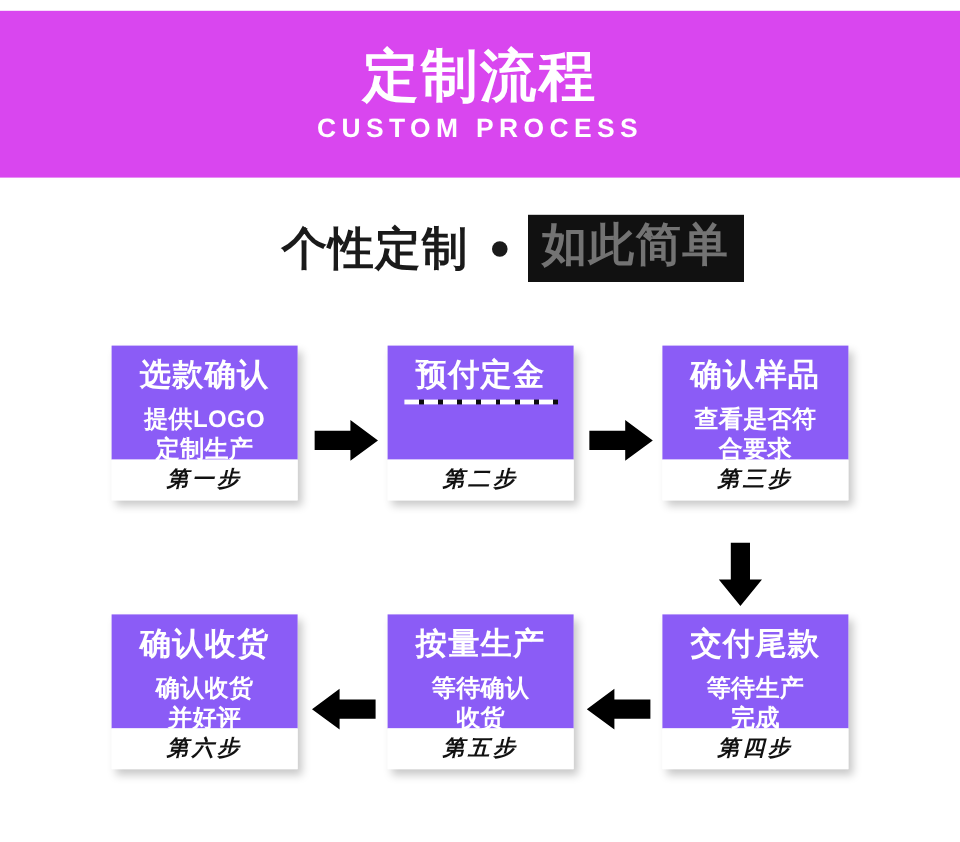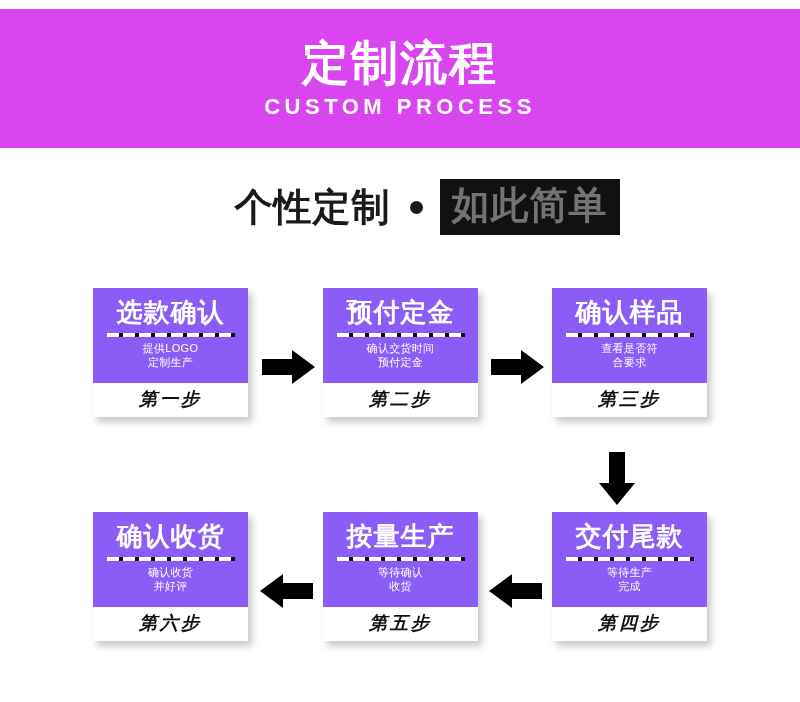--- a/index.html
+++ b/index.html
@@ -119,22 +119,22 @@
     width: 128px;
     height: 4px;
     margin: 7px 0 5px 0;
     background: repeating-linear-gradient(
       to right,
       #ffffff 0px, #ffffff 12px,
       #0d0d0d 12px, #0d0d0d 16px
     );
   }
   .card-desc {
-    font-size: 11px;
-    font-weight: normal;
+    font-size: 20px;
+    font-weight: bold;
     line-height: 1.25;
     letter-spacing: 0.3px;
   }
   .card-foot {
     background: #ffffff;
     color: #111111;
     text-align: center;
     font-size: 18px;
     font-weight: bold;
     font-style: italic;
@@ -187,24 +187,20 @@
         <div>定制生产</div>
       </div>
     </div>
     <div class="card-foot">第一步</div>
   </div>
 
   <div class="card pos-2">
     <div class="card-body">
       <div class="card-title">预付定金</div>
       <div class="card-divider"></div>
-      <div class="card-desc">
-        <div>确认交货时间</div>
-        <div>预付定金</div>
-      </div>
     </div>
     <div class="card-foot">第二步</div>
   </div>
 
   <div class="card pos-3">
     <div class="card-body">
       <div class="card-title">确认样品</div>
       <div class="card-divider"></div>
       <div class="card-desc">
         <div>查看是否符</div>

